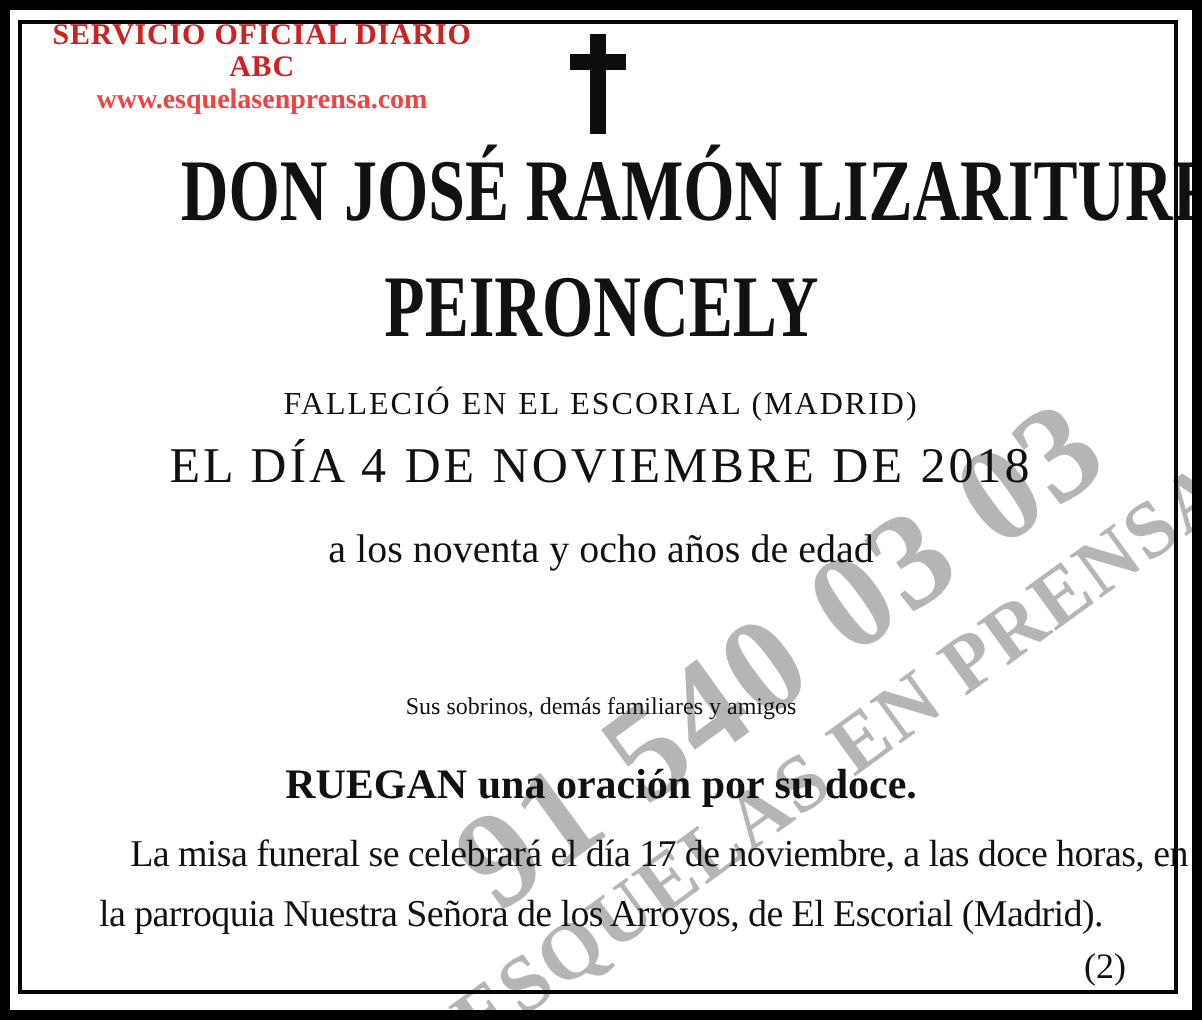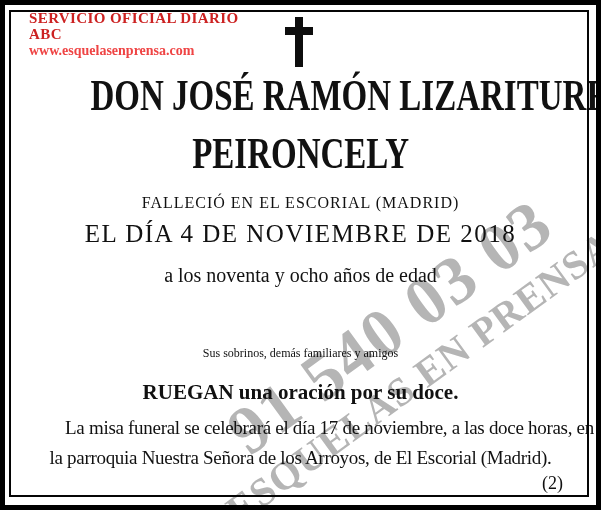--- a/index.html
+++ b/index.html
@@ -17,21 +17,21 @@
     border:2px solid #050505;box-sizing:border-box;z-index:6;pointer-events:none;}
   
   .wm{position:absolute;z-index:1;font-weight:bold;color:#b5b5b5;white-space:nowrap;user-select:none;}
   .wm-phone{left:390px;top:327px;font-size:68px;letter-spacing:2px;
     transform:translate(-50%,-50%) rotate(-36deg);}
   .wm-brand{left:420px;top:377px;font-size:40px;letter-spacing:1px;
     transform:translate(-50%,-50%) rotate(-36deg);}
   
   .content{position:absolute;inset:0;z-index:3;}
   .line{position:absolute;left:0;width:100%;text-align:center;white-space:nowrap;}
-  .masthead{position:absolute;left:11px;top:10px;width:240px;text-align:left;z-index:4;margin-left:18px;}
+  .masthead{position:absolute;left:11px;top:10px;width:240px;text-align:center;z-index:4;}
   .service{font-size:15px;font-weight:bold;letter-spacing:0.4px;color:#cc2222;line-height:16px;}
   .website{font-size:14px;font-weight:bold;color:#ef4444;line-height:15px;margin-top:1px;}
   .cross{position:absolute;left:285px;top:17px;width:28px;height:50px;z-index:4;}
   .cross .v{position:absolute;left:10px;top:0;width:8px;height:50px;background:#0d0d0d;}
   .cross .h{position:absolute;left:0;top:10px;width:28px;height:8px;background:#0d0d0d;}
   .name-line{top:72px;font-size:44px;font-weight:bold;line-height:48px;}
   .name-line.second{top:130px;}
   .name-line .condense{display:inline-block;transform:scaleX(0.75);transform-origin:center;}
   .fallecio{top:194px;font-size:16px;letter-spacing:1px;}
   .eldia{top:220px;font-size:25px;letter-spacing:1.5px;}

